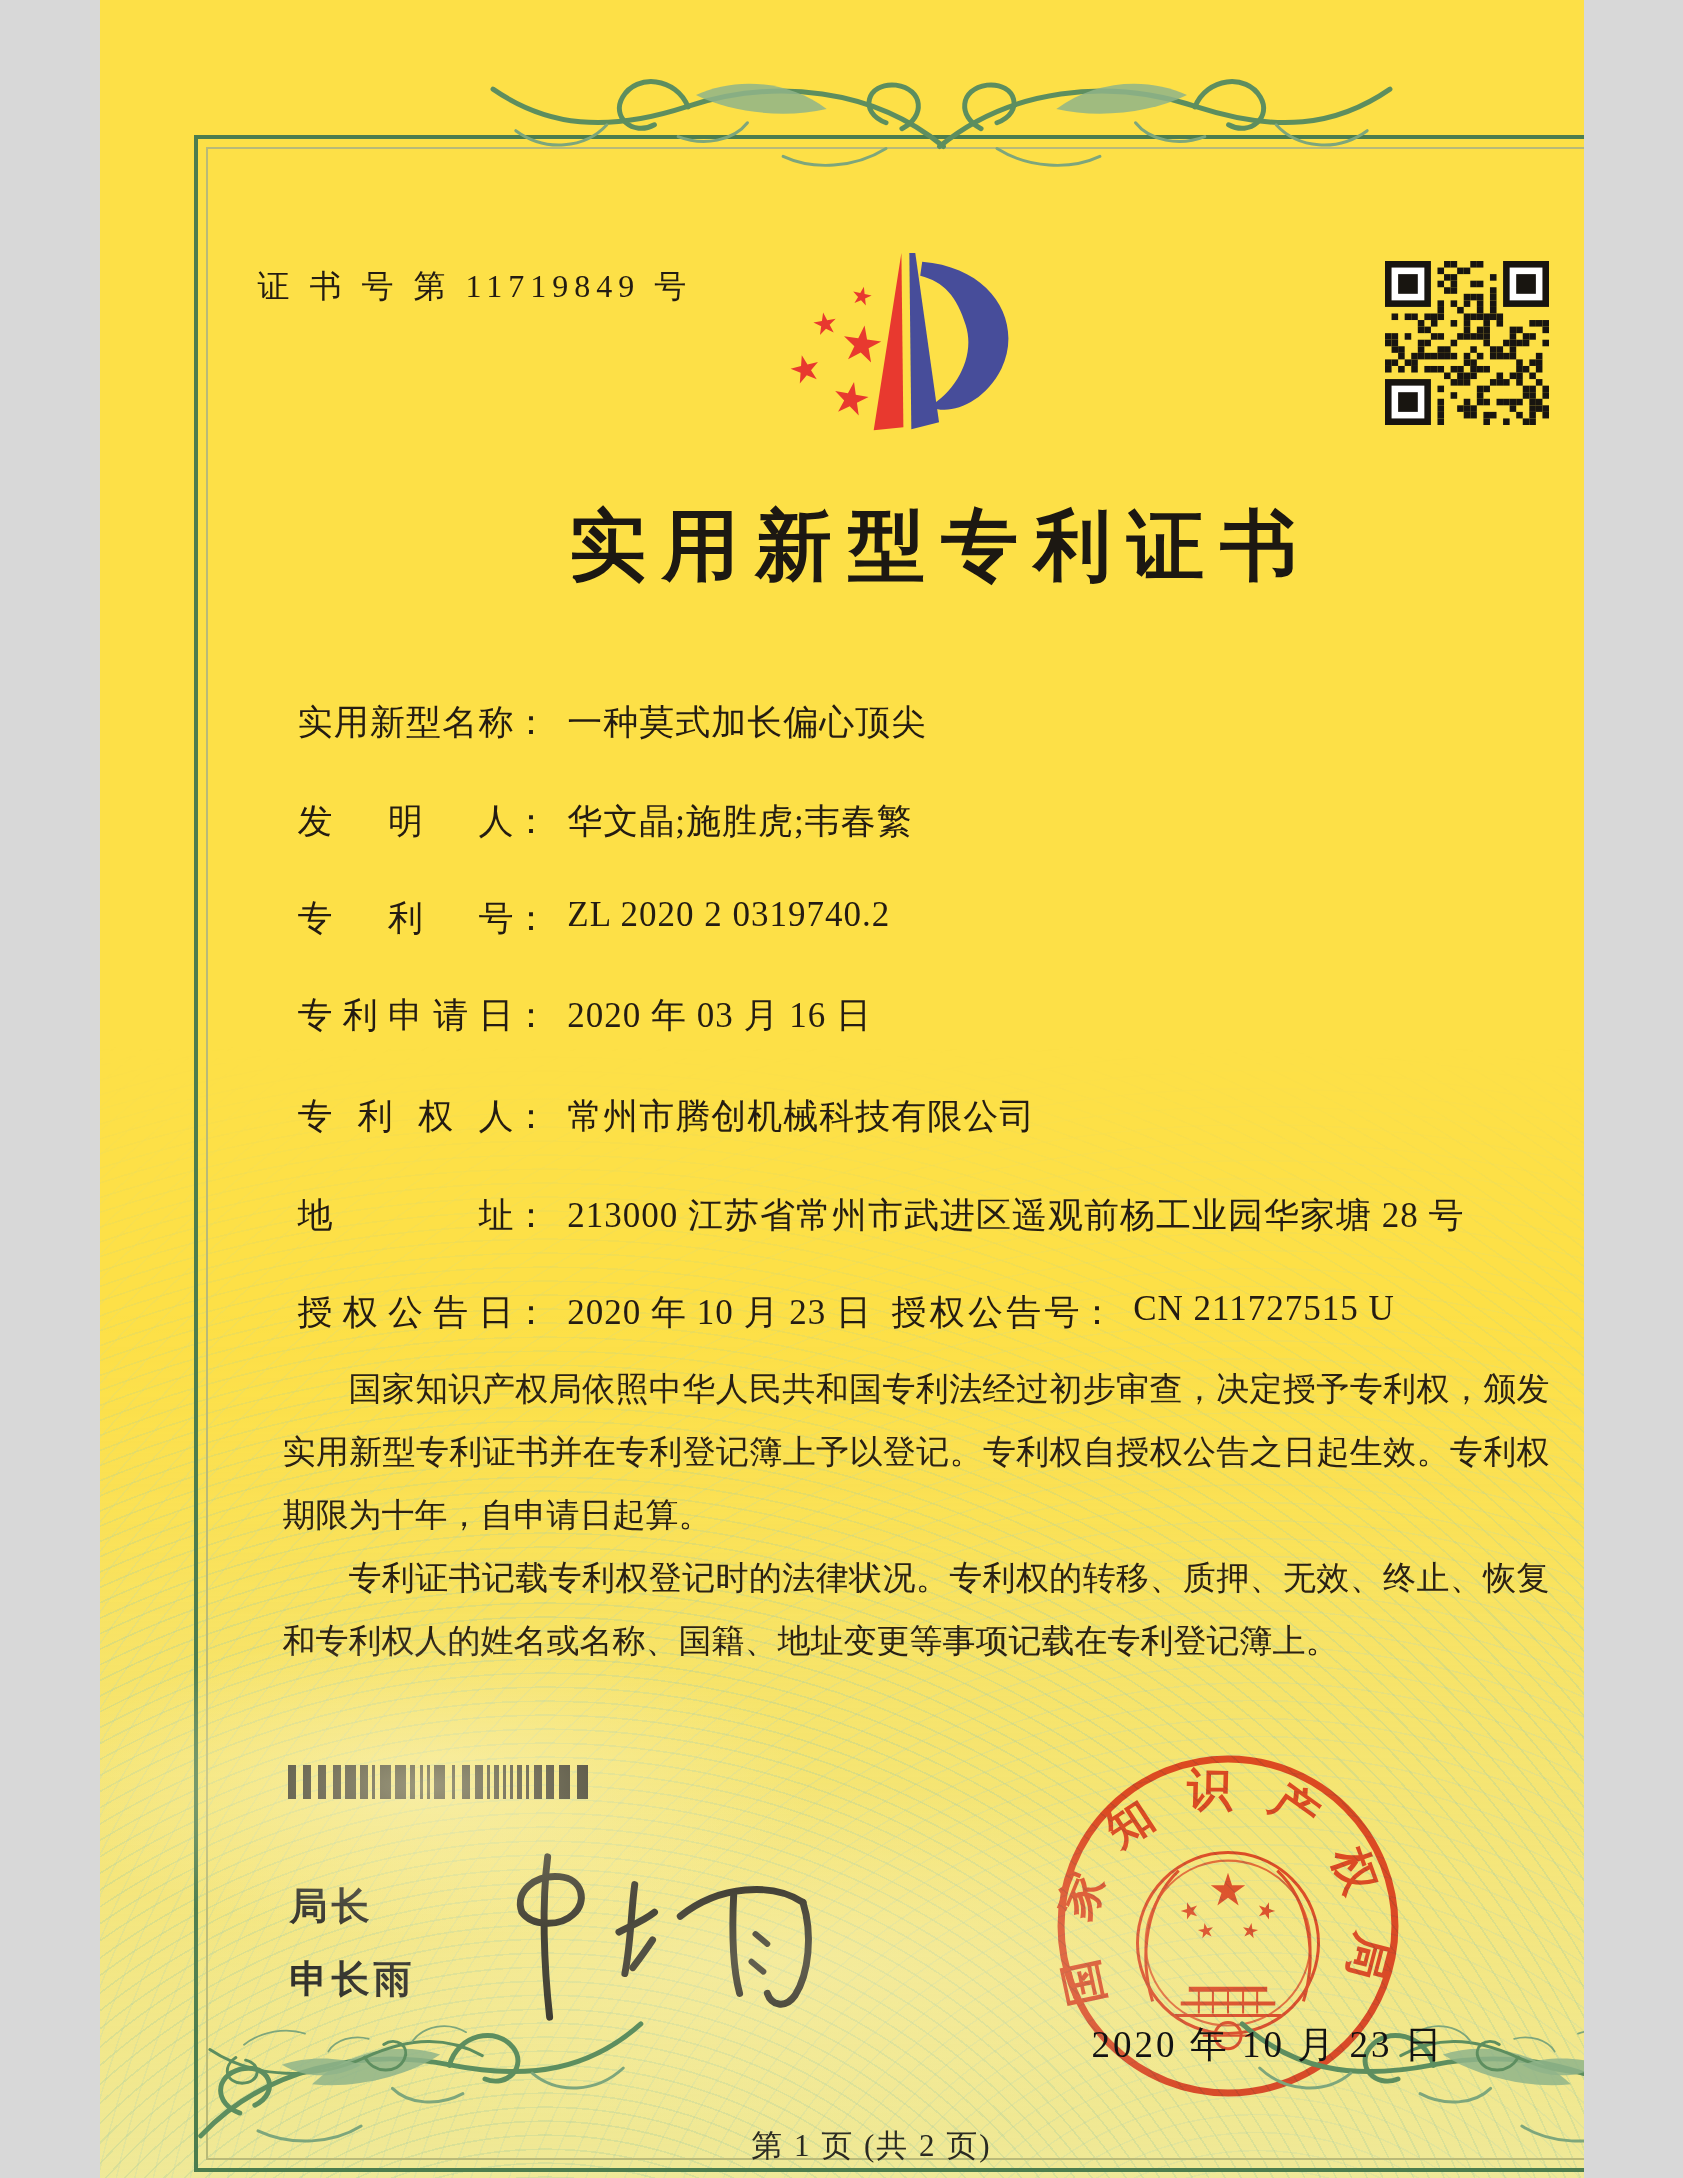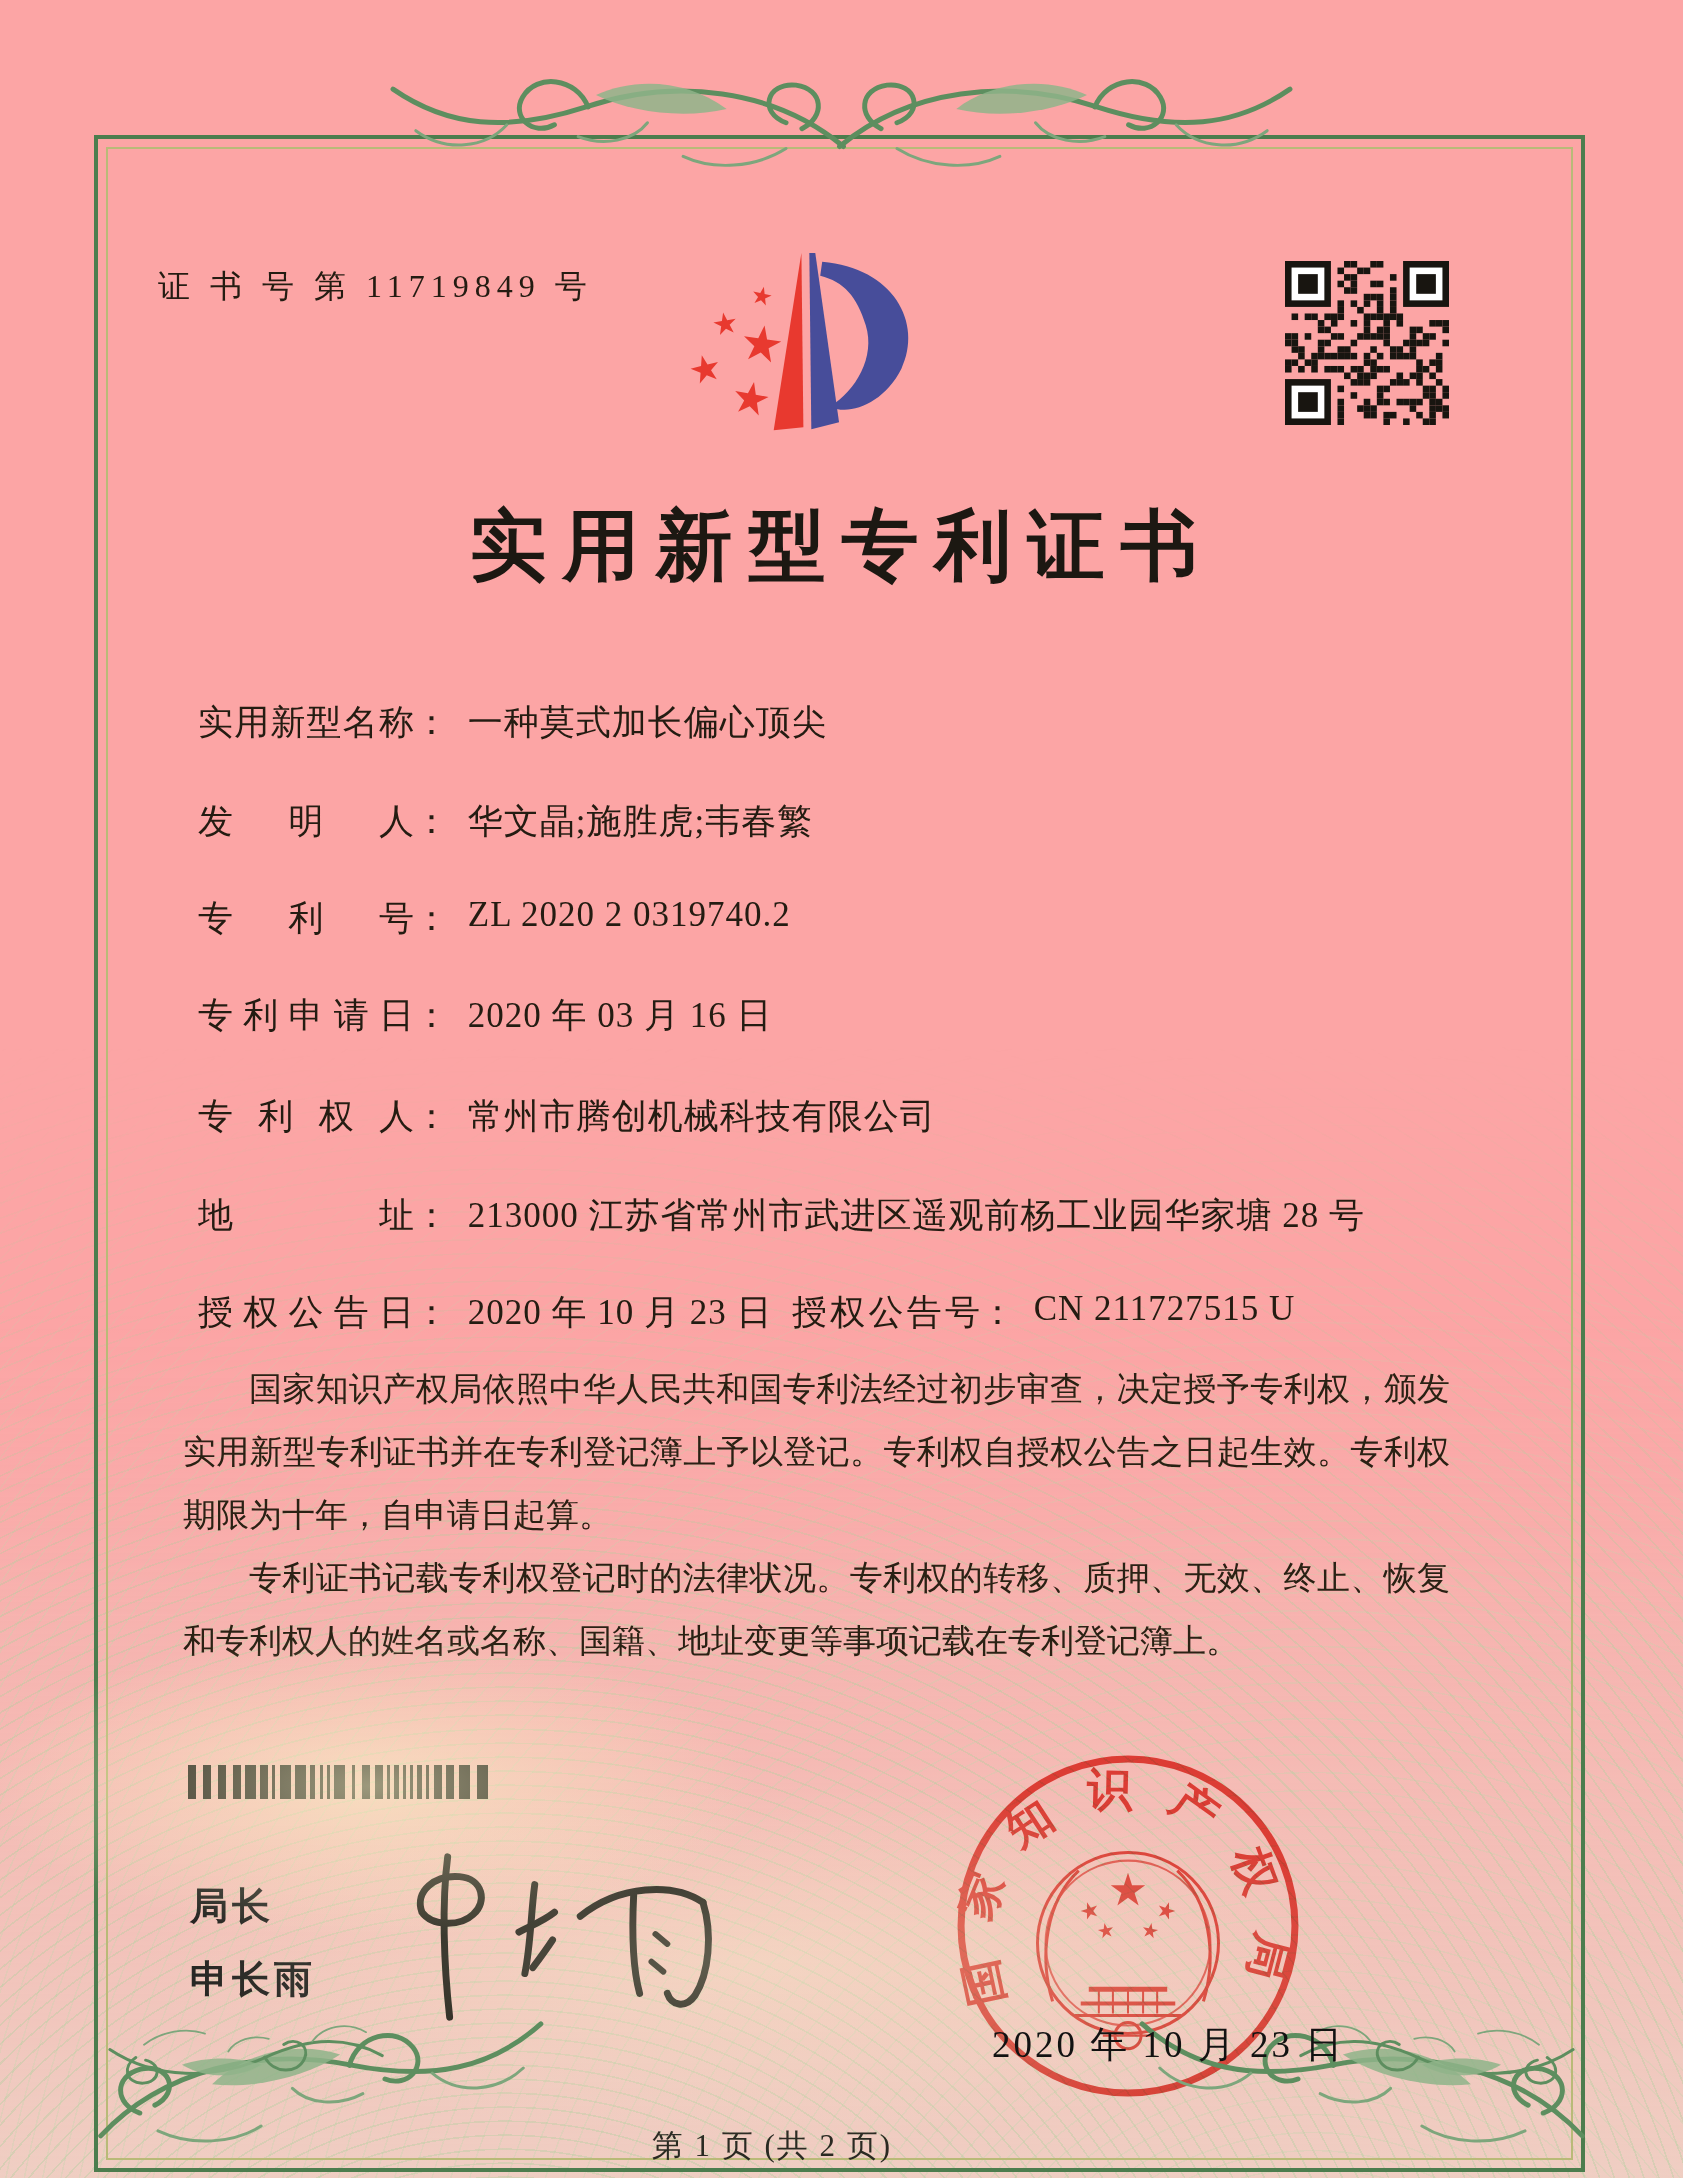--- a/index.html
+++ b/index.html
@@ -1,18 +1,18 @@
 <!DOCTYPE html>
 <html><head>
 <meta charset="utf-8">
 <style>
   html,body{margin:0;padding:0;background:#d8d8d8;}
   .page{
-    position:relative;width:1683px;height:2178px;margin:0 auto;
-    background:#fca5a5;overflow:hidden;
+    position:relative;width:1484px;height:2178px;margin:0 auto;
+    background:#fde047;overflow:hidden;
     font-family:"Liberation Serif","DejaVu Serif",serif;
     color:#241c12;
   }
   
   .page::before{
     content:"";position:absolute;inset:0;pointer-events:none;
     background:
       repeating-radial-gradient(circle at 30% 118%, rgba(173,207,156,.35) 0 1.6px, rgba(0,0,0,0) 1.6px 14px),
       repeating-radial-gradient(circle at 78% 112%, rgba(190,214,170,.28) 0 1.5px, rgba(0,0,0,0) 1.5px 18px),
       linear-gradient(to bottom, rgba(0,0,0,0) 60%, rgba(228,240,219,.55) 100%);

